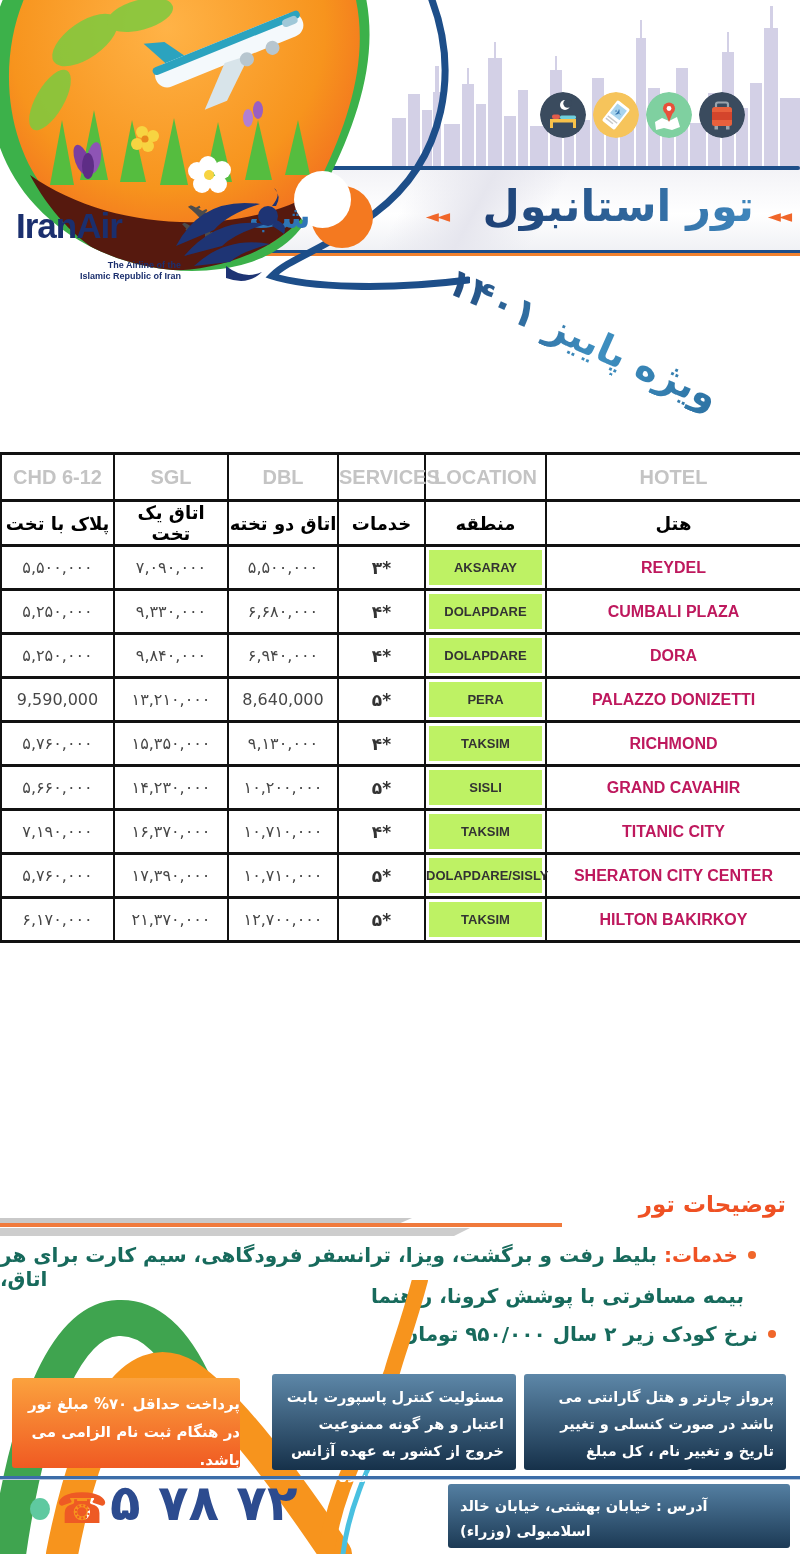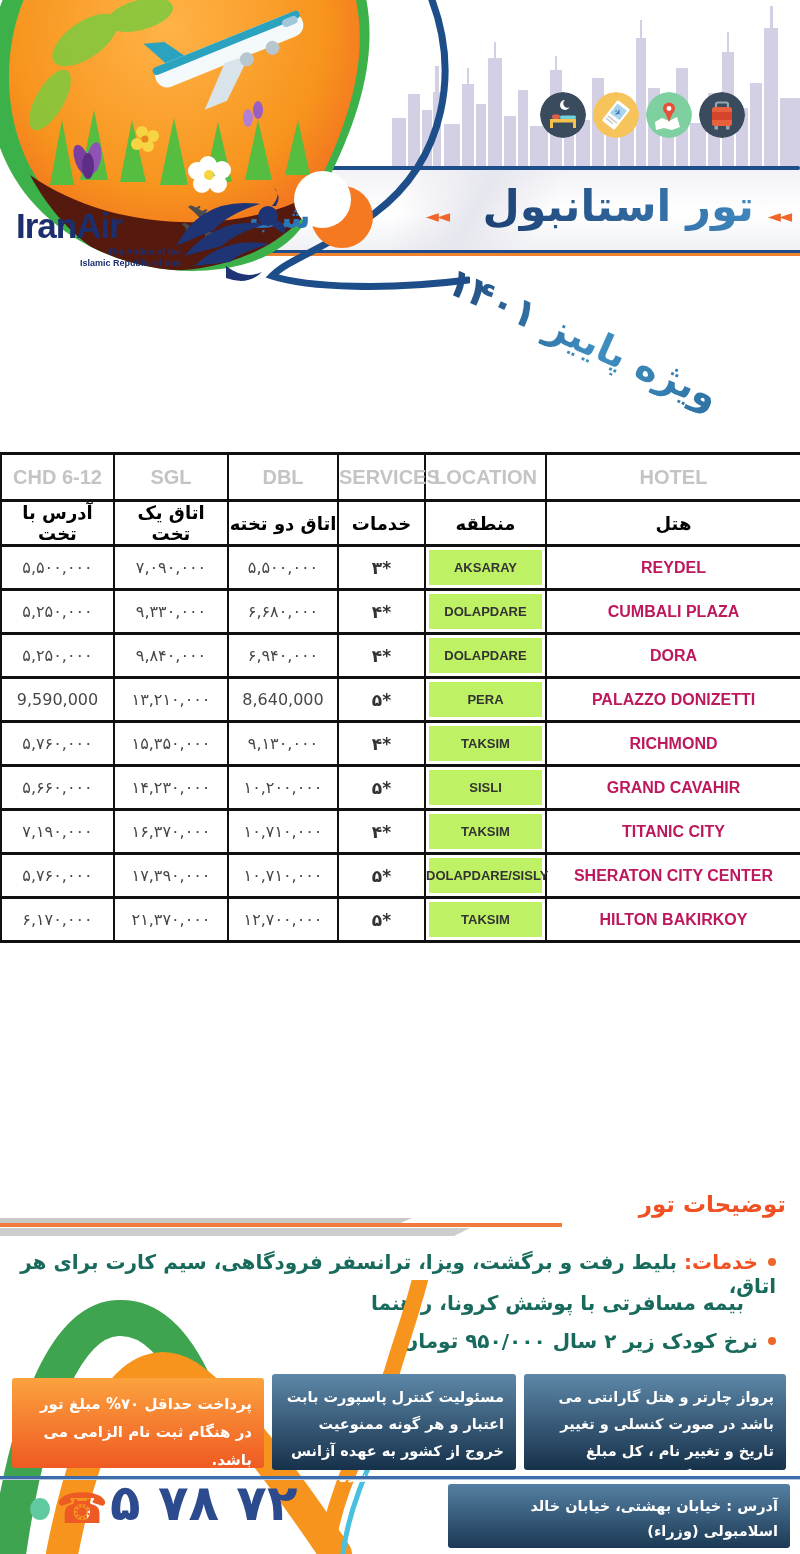--- a/index.html
+++ b/index.html
@@ -21,21 +21,21 @@
   .tour-title{right:46px;top:181px;font-size:43px;font-weight:bold;direction:rtl;
               background:linear-gradient(90deg,#1d3f74,#3f87bd);-webkit-background-clip:text;background-clip:text;color:transparent;}
   .arrows{font-size:17px;font-weight:bold;color:#f0662a;letter-spacing:-2px;top:206px;}
   .nights-num{left:297px;top:146px;font-size:42px;font-weight:bold;color:#8c8c8c;}
   .nights-label{left:249px;top:200px;font-size:30px;font-weight:bold;color:#2e75b6;z-index:6;}
   .crescent{left:311px;top:186px;width:62px;height:62px;border-radius:50%;background:#f47920;z-index:5;}
   .crescent .cut{position:absolute;left:-17px;top:-15px;width:57px;height:57px;border-radius:50%;background:#fff;}
   .plane-glyph{left:180px;top:188px;font-size:58px;color:#4c4c4c;transform:rotate(-26deg);z-index:6;}
   .brand{left:16px;top:206px;width:270px;z-index:7;}
   .brand-name{font-size:35px;font-weight:bold;color:#1b2f6e;letter-spacing:-1px;}
-  .brand-tagline{font-size:9px;font-weight:bold;color:#1b2f6e;line-height:1.25;margin-top:1px;}
+  .brand-tagline{font-size:9px;font-weight:bold;color:#1b2f6e;line-height:1.25;margin-top:14px;}
   .season-note{right:42px;top:316px;width:350px;transform:rotate(24deg);direction:rtl;text-align:center;
                font-size:39px;font-weight:bold;
                background:linear-gradient(90deg,#1d3f74,#3e8fc0 55%,#2a6d9e);
                -webkit-background-clip:text;background-clip:text;color:transparent;z-index:3;}
 
   
   table.price{position:absolute;left:0;top:452px;width:800px;border-collapse:collapse;table-layout:fixed;}
   table.price td,table.price th{border:2px solid #111;border-top-width:3px;border-bottom-width:3px;
                                 text-align:center;vertical-align:middle;padding:0;}
   tr.h-en th{height:44px;color:#c4c4c4;font-family:"Liberation Sans","DejaVu Sans",sans-serif;
@@ -47,43 +47,43 @@
   td.loc{background:#bef264;box-shadow:inset 0 0 0 3px #fff;
          font-family:"Liberation Sans","DejaVu Sans",sans-serif;font-size:13px;font-weight:bold;color:#333;}
   td.hot{font-family:Liberation Sans, sans-serif;font-size:16px;font-weight:bold;color:#be185d;}
 
   
   .notes-title{right:14px;top:1191px;font-size:23px;font-weight:bold;color:#ef5123;direction:rtl;}
   .stripe{height:7px;background:#c9c9c9;}
   .stripe1{left:0;top:1218px;width:412px;clip-path:polygon(0 0,100% 0,calc(100% - 16px) 100%,0 100%);}
   .stripe-orange{left:0;top:1223px;width:562px;height:4px;background:#f07a3c;}
   .stripe2{left:0;top:1228px;width:470px;height:8px;background:#cdcdcd;clip-path:polygon(0 0,100% 0,calc(100% - 16px) 100%,0 100%);}
-  .bullet-line{right:24px;direction:rtl;text-align:right;font-size:20px;font-weight:bold;color:#176a5c;margin-top:7px;}
+  .bullet-line{right:24px;direction:rtl;text-align:left;font-size:20px;font-weight:bold;color:#176a5c;}
   .bullet-dot{display:inline-block;width:8px;height:8px;border-radius:50%;background:#f0662a;margin-left:10px;vertical-align:3px;}
   .bullet-label{color:#ef5123;}
   .bullet-cont{right:56px;}
 
   
   .ibox{border-radius:3px;color:#fff;font-weight:bold;direction:rtl;text-align:right;line-height:1.85;}
-  .box-payment{left:12px;top:1378px;width:228px;height:64px;padding:13px 12px;font-size:15px;
+  .box-payment{left:12px;top:1378px;width:228px;height:64px;padding:13px 0;font-size:15px;
                background:linear-gradient(180deg,#fba23e,#f05a22);}
   .box-passport{left:272px;top:1374px;width:220px;height:76px;padding:10px 12px;font-size:14.5px;
                 background:linear-gradient(180deg,#5d87a8,#16314a);}
   .box-charter{left:524px;top:1374px;width:238px;height:76px;padding:10px 12px;font-size:14.5px;
                background:linear-gradient(180deg,#5d87a8,#16314a);}
   .divider{left:0;top:1476px;width:800px;height:3px;background:#3c6da8;border-bottom:1px solid #b9c9dd;}
   .green-dot{left:30px;top:1498px;width:20px;height:22px;border-radius:50%;background:#5fc9a0;}
   .phone-icon{left:56px;top:1484px;font-size:42px;color:#ee5a24;}
   .phone-number{left:110px;top:1474px;font-size:50px;font-weight:bold;color:#2c4b8f;letter-spacing:7px;direction:ltr;}
   .website{left:34px;top:1600px;color:#5f5f5f;white-space:nowrap;}
   .website .small{font-size:13px;letter-spacing:3px;color:#6b6b6b;font-weight:bold;}
   .website .big{font-size:21px;letter-spacing:4px;color:#3a3a3a;font-weight:bold;}
   .address-box{left:448px;top:1484px;width:318px;height:44px;padding:10px 12px;border-radius:3px;
                background:linear-gradient(180deg,#547fa2,#1c3a55);color:#fff;font-size:14.5px;font-weight:bold;
-               direction:rtl;text-align:right;line-height:1.75;}
+               direction:rtl;text-align:left;line-height:1.75;}
 </style>
 </head>
 <body>
 
 <div class="page">
 
   <svg class="abs skyline" viewBox="0 0 408 178">
     <g fill="#d3d0e6">
       <rect x="0" y="118" width="14" height="60"></rect>
         <rect x="16" y="94" width="12" height="84"></rect>
@@ -276,21 +276,21 @@
     <tbody>
         <tr class="h-en">
       <th>CHD 6-12</th>
       <th>SGL</th>
       <th>DBL</th>
       <th>SERVICES</th>
       <th>LOCATION</th>
       <th>HOTEL</th>
     </tr>
     <tr class="h-fa">
-      <th>آدرس با تخت</th>
+      <th>پلاک با تخت</th>
       <th>اتاق یک تخت</th>
       <th>اتاق دو تخته</th>
       <th>خدمات</th>
       <th>منطقه</th>
       <th>هتل</th>
     </tr>
     <tr class="data">
       <td class="num">۵,۵۰۰,۰۰۰</td>
       <td class="num">۷,۰۹۰,۰۰۰</td>
       <td class="num">۵,۵۰۰,۰۰۰</td>

